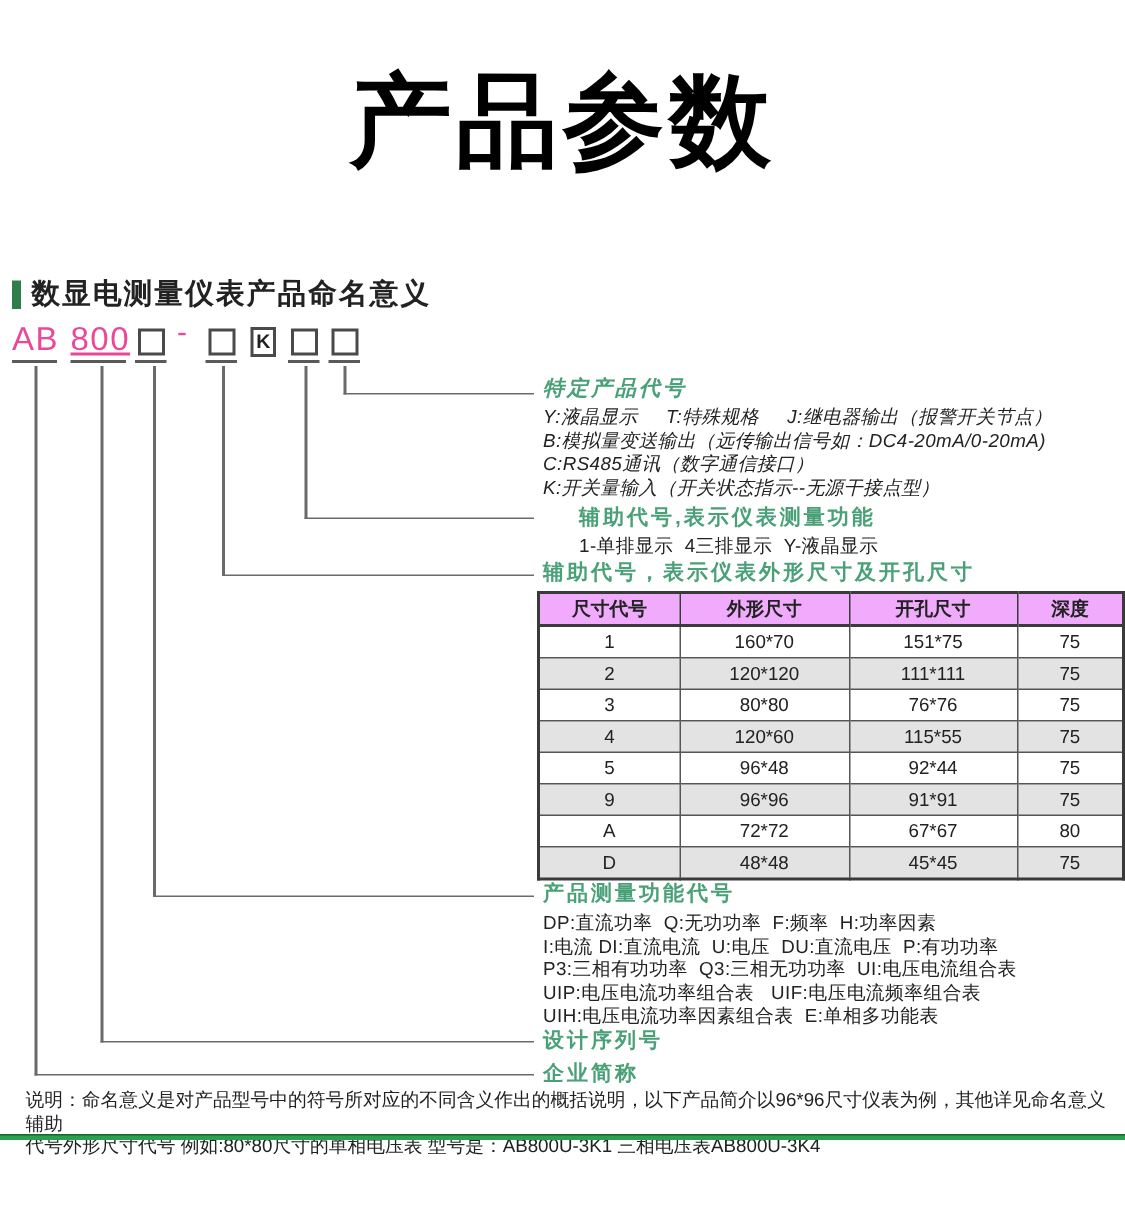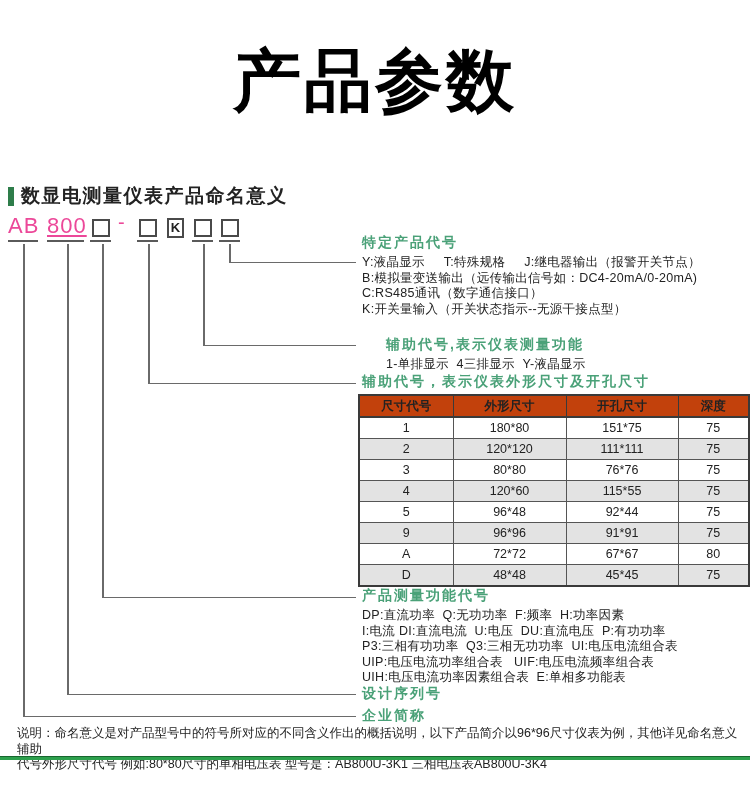--- a/index.html
+++ b/index.html
@@ -30,21 +30,21 @@
   .label-block { position:absolute; left:362px; width:386px; }
   .label-heading { font-size:14px; font-weight:bold; color:#4aa178; letter-spacing:2px; margin:0 0 3px 0; }
   .label-lines div { font-size:12.5px; line-height:15.5px; color:#222; white-space:pre-wrap; letter-spacing:0.3px; }
 
   .size-table {
     position:absolute; top:394px; left:358px; width:390px;
     border-collapse:collapse; border:2px solid #3a3a3a; font-size:12.5px; color:#222;
     table-layout:fixed;
   }
   .size-table th {
-    background:#c2410c; border:1px solid #3a3a3a; border-top:2px solid #3a3a3a;
+    background:#f0abfc; border:1px solid #3a3a3a; border-top:2px solid #3a3a3a;
     border-bottom:2px solid #3a3a3a; height:20px; font-weight:bold; padding:0; text-align:center;
   }
   .size-table td { border:1px solid #555; height:20px; padding:0; text-align:center; background:#fff; }
   .size-table tbody tr:nth-child(even) td { background:#e3e3e3; }
   .col-1 { width:94px; } .col-2 { width:113px; } .col-3 { width:112px; } .col-4 { width:71px; }
 
   .note { position:absolute; top:726px; left:5px; width:742px; }
   .note div { font-size:12.5px; line-height:15.5px; color:#222;margin-left:12px; }
   .bottom-rule { position:absolute; top:756px; left:0; width:750px; height:3px; background:#2da04d; border-top:1px solid #17662e; }
 </style>
@@ -83,21 +83,21 @@
   <div class="vline" style="left:203px; top:244px; height:102px;"></div>
   <div class="vline" style="left:229px; top:244px; height:19px;"></div>
 
   <div class="hline" style="left:229px; top:261.5px; width:127px;"></div>
   <div class="hline" style="left:203px; top:344.5px; width:153px;"></div>
   <div class="hline" style="left:148px; top:382.5px; width:208px;"></div>
   <div class="hline" style="left:102px; top:596.5px; width:254px;"></div>
   <div class="hline" style="left:67px;  top:693.5px; width:289px;"></div>
   <div class="hline" style="left:23px;  top:715.5px; width:333px;"></div>
 
-  <div class="label-block" style="top:234px;">
+  <div class="label-block" style="top:250px;font-style:italic;">
     <div class="label-heading">特定产品代号</div>
     <div class="label-lines">
       <div>Y:液晶显示     T:特殊规格     J:继电器输出（报警开关节点）</div>
       <div>B:模拟量变送输出（远传输出信号如：DC4-20mA/0-20mA)</div>
       <div>C:RS485通讯（数字通信接口）</div>
       <div>K:开关量输入（开关状态指示--无源干接点型）</div>
     </div>
   </div>
 
   <div class="label-block" style="top:336px;margin-left:24px;">
@@ -122,21 +122,21 @@
       <tr>
         <th>尺寸代号</th>
         <th>外形尺寸</th>
         <th>开孔尺寸</th>
         <th>深度</th>
       </tr>
     </thead>
     <tbody>
       <tr>
         <td>1</td>
-        <td>180*80</td>
+        <td>160*70</td>
         <td>151*75</td>
         <td>75</td>
       </tr>
       <tr>
         <td>2</td>
         <td>120*120</td>
         <td>111*111</td>
         <td>75</td>
       </tr>
       <tr>

